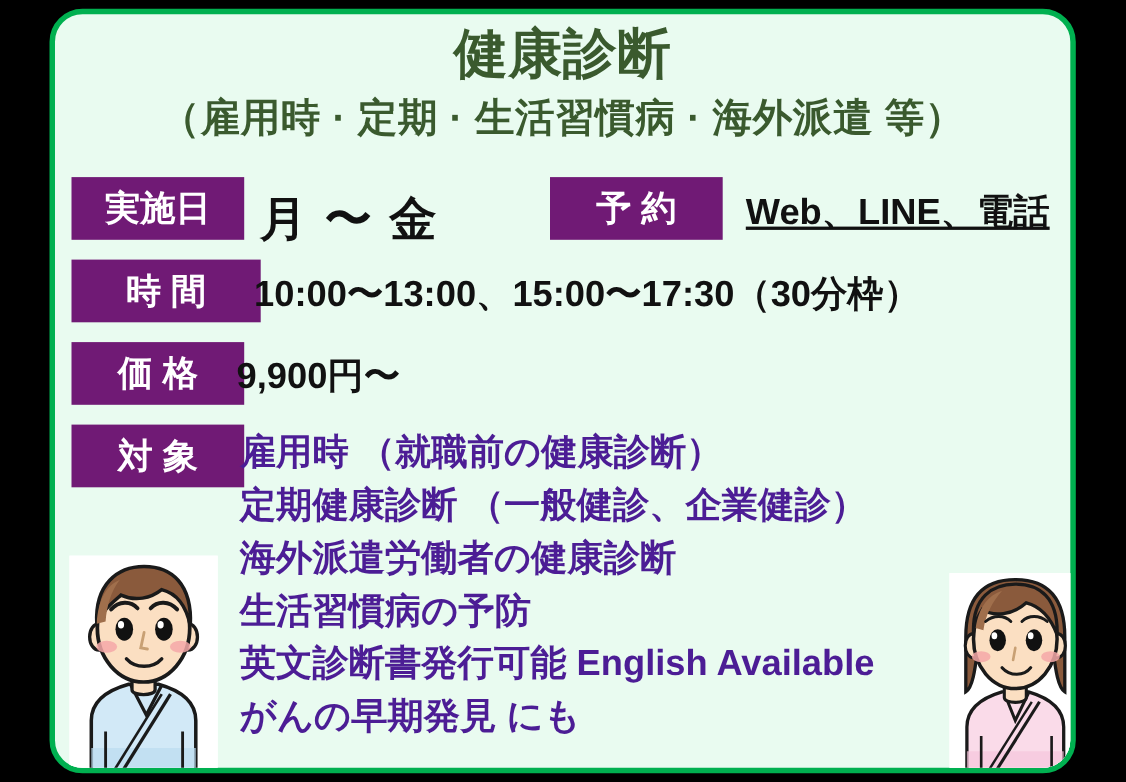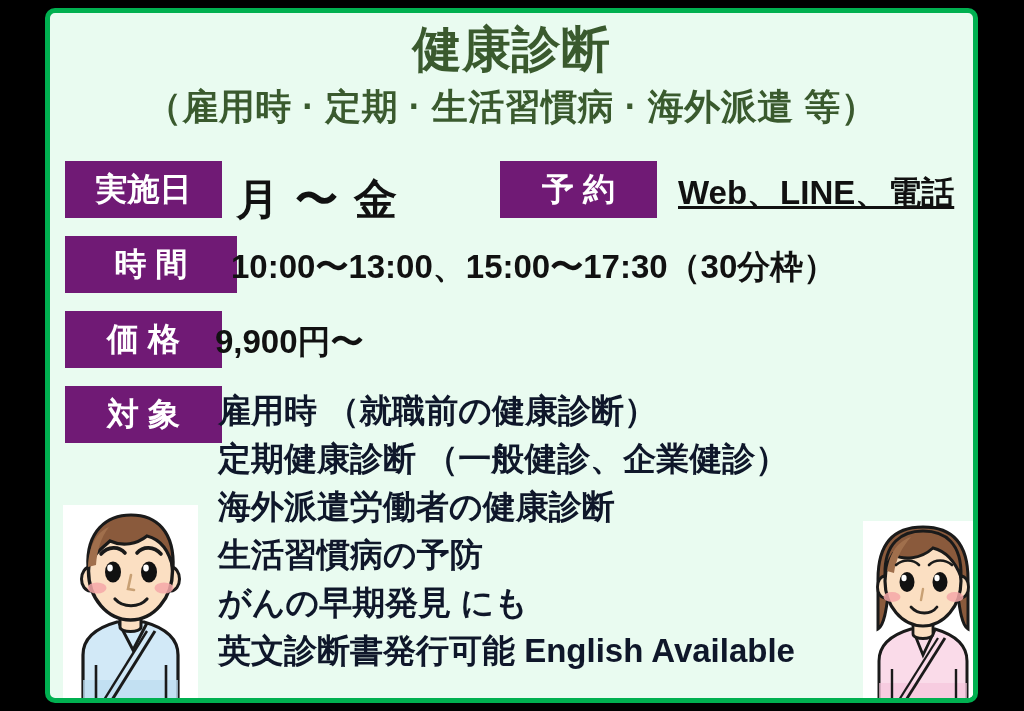--- a/index.html
+++ b/index.html
@@ -24,21 +24,21 @@
   
   .card {
     position: absolute;
     left: 45px;
     top: 8px;
     width: 933px;
     height: 695px;
     box-sizing: border-box;
     background: #e9fbf0;
     border: 5px solid #00b050;
-    border-radius: 10px;
+    border-radius: 30px;
     overflow: hidden;
   }
 
   
   .title-block {
     position: absolute;
     left: 0;
     top: 6px;
     width: 100%;
     text-align: center;
@@ -88,21 +88,21 @@
   .val-kakaku     { left: 165px; top: 307px; font-size: 33px; }
 
   
   .target-list {
     position: absolute;
     left: 168px;
     top: 374px;
     width: 760px;
   }
   .target-line {
-    color: #0f172a;
+    color: #4c1d95;
     font-weight: bold;
     font-size: 33px;
     line-height: 48px;
     white-space: nowrap;
   }
 
   
   .person {
     position: absolute;
     background: #ffffff;
@@ -135,22 +135,22 @@
 
     <div class="badge badge-kakaku">価 格</div>
     <div class="value val-kakaku">9,900円〜</div>
 
     <div class="badge badge-taisho">対 象</div>
     <div class="target-list">
       <div class="target-line">雇用時 （就職前の健康診断）</div>
       <div class="target-line">定期健康診断 （一般健診、企業健診）</div>
       <div class="target-line">海外派遣労働者の健康診断</div>
       <div class="target-line">生活習慣病の予防</div>
+      <div class="target-line">英文診断書発行可能 English Available</div>
       <div class="target-line">がんの早期発見 にも</div>
-      <div class="target-line">英文診断書発行可能 English Available</div>
     </div>
 
     <div class="person person-male">
       <svg viewBox="0 0 135 203" xmlns="http://www.w3.org/2000/svg">
         <rect x="0" y="0" width="135" height="203" fill="#ffffff"></rect>
 
         <path d="M20 203 L20 150 C20 131 36 122 54 117 L81 117 C99 122 115 131 115 150 L115 203 Z" fill="#d2e9f7" stroke="#1a1a1a" stroke-width="3.2"></path>
         <path d="M20 175 L115 175 L115 203 L20 203 Z" fill="#bcdcf0" opacity="0.75"></path>
 
         <path d="M56 118 L70 145 L84 118" fill="none" stroke="#1a1a1a" stroke-width="3"></path>

